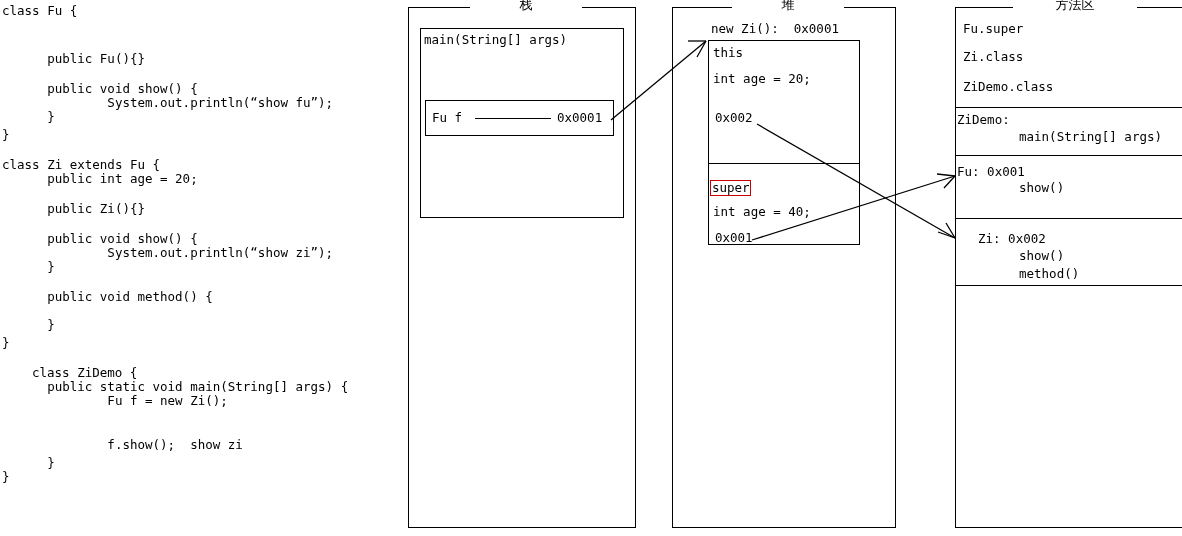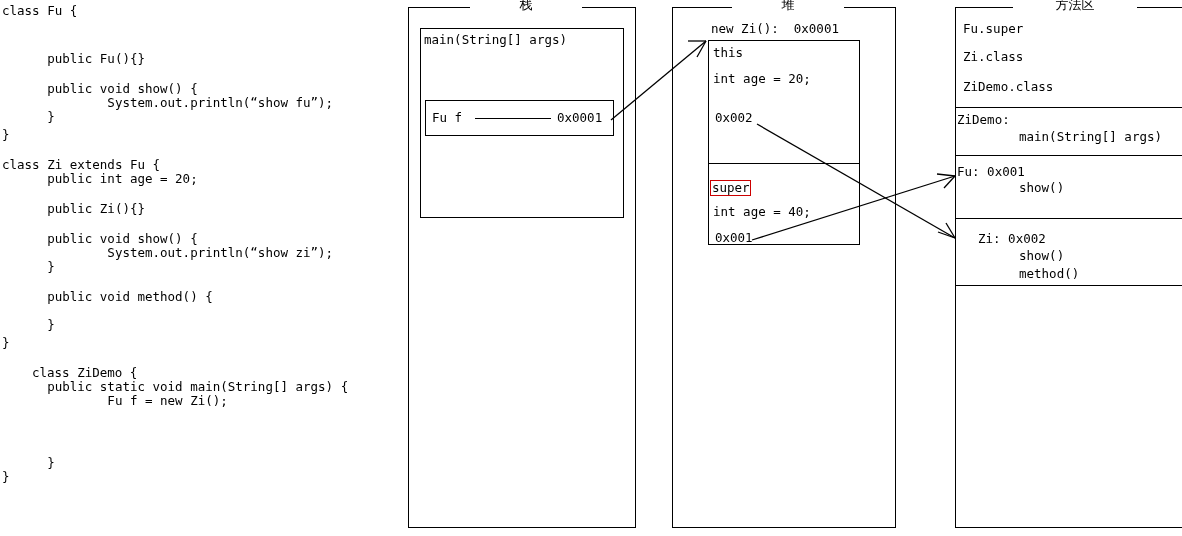--- a/index.html
+++ b/index.html
@@ -104,20 +104,21 @@
   <div class="code-line" style="left:2px;  top:202px;">      public Zi(){}</div>
   <div class="code-line" style="left:2px;  top:232px;">      public void show() {</div>
   <div class="code-line" style="left:2px;  top:246px;">              System.out.println(“show zi”);</div>
   <div class="code-line" style="left:2px;  top:260px;">      }</div>
   <div class="code-line" style="left:2px;  top:290px;">      public void method() {</div>
   <div class="code-line" style="left:2px;  top:318px;">      }</div>
   <div class="code-line" style="left:2px;  top:336px;">}</div>
   <div class="code-line" style="left:16px;  top:366px;margin-left:16px;">class ZiDemo {</div>
   <div class="code-line" style="left:2px;  top:394px;">              Fu f = new Zi();</div>
   <div class="code-line" style="left:2px;  top:380px;">      public static void main(String[] args) {</div>
+  <div class="code-line" style="left:2px;  top:438px;">              f.show();  show zi</div>
   <div class="code-line" style="left:2px;  top:456px;">      }</div>
   <div class="code-line" style="left:2px;  top:470px;">}</div>
 </div>
 
 <div class="mem-panel" id="stack-panel" style="left:408px; top:7px; width:228px; height:521px;">
 </div>
 <div class="panel-title" style="left:470px; top:-2px; width:104px;">栈</div>
 
 <div class="box" id="stack-frame-box" style="left:420px; top:28px; width:204px; height:190px;">
 </div>

